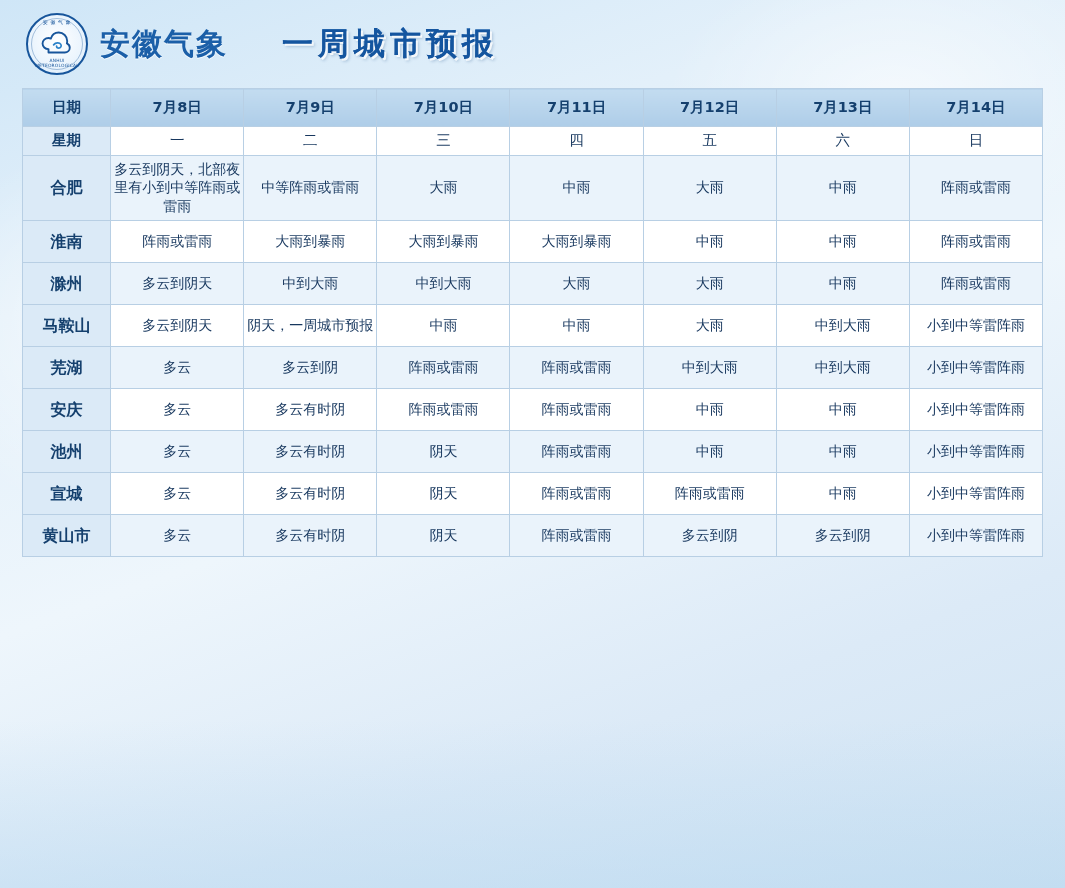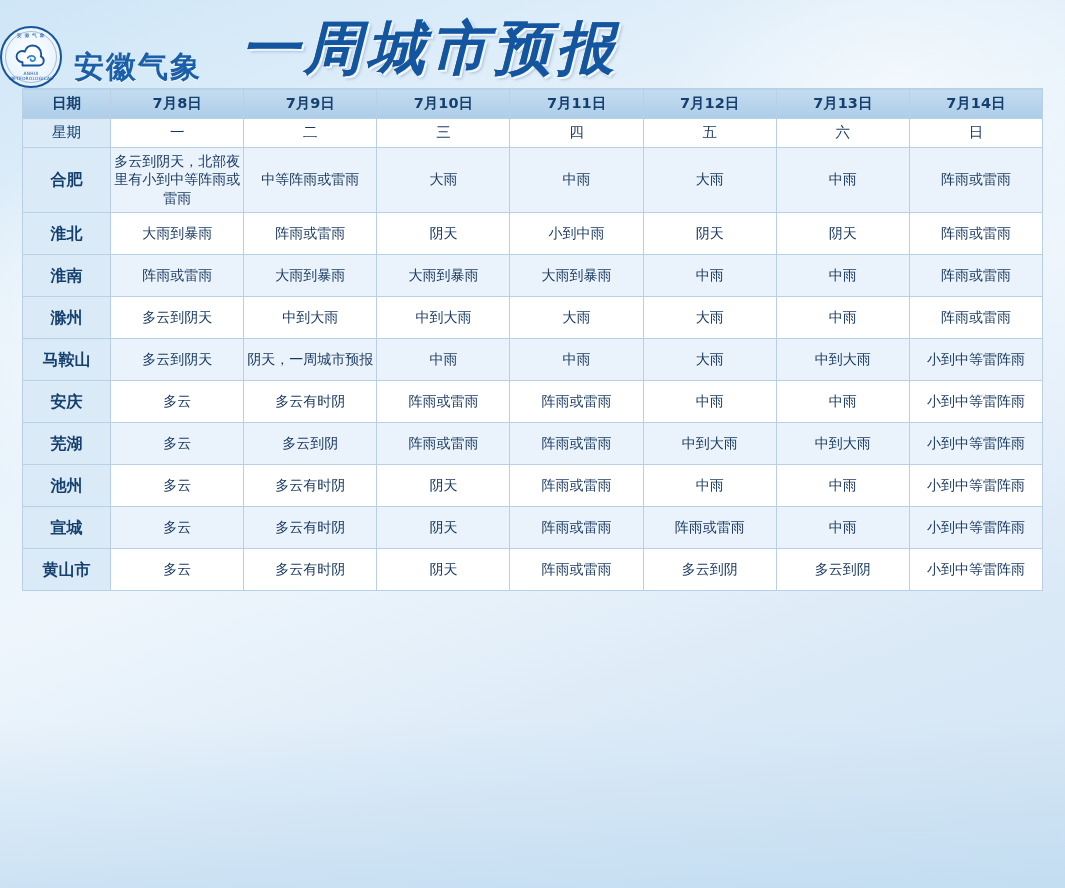--- a/index.html
+++ b/index.html
@@ -29,21 +29,22 @@
   .bg-sweep-3 {
     position: absolute; left: 0; bottom: -40px; width: 100%; height: 260px;
     background: linear-gradient(to top, rgba(180,214,239,0.55), rgba(255,255,255,0) 80%);
     pointer-events: none;
   }
 
   header {
     position: relative;
     height: 88px;
     display: flex;
-    align-items: flex-end;
+    align-items: center;
+    padding-left: 26px;
   }
   .logo {
     width: 62px;
     height: 62px;
     border-radius: 50%;
     border: 2px solid #17559b;
     background: radial-gradient(circle at 50% 45%, #ffffff 0%, #eaf4fd 60%, #d6e9f8 100%);
     position: relative;
     flex: 0 0 auto;
     display: flex;
@@ -79,25 +80,24 @@
   }
   .brand {
     margin-left: 12px;
     font-size: 30px;
     font-weight: bold;
     color: #1b5fa8;
     letter-spacing: 2px;
     text-shadow: 0 1px 0 rgba(255,255,255,0.8);
   }
   .title {
-    margin-left: 39px;
-    font-size: 58px;
+    margin-left: 54px;
+    font-size: 31px;
     font-weight: bold;
     font-family: "DejaVu Serif", "Liberation Serif", serif;
-    font-style: italic;
     letter-spacing: 5px;
     background: linear-gradient(to bottom, #2f7fd0 0%, #1a5ba6 45%, #0f3f7d 100%);
     -webkit-background-clip: text;
     background-clip: text;
     color: #14559f;
     text-shadow: 2px 2px 0 rgba(255,255,255,0.85), 3px 3px 3px rgba(20,70,130,0.25);
   }
 
   .table-wrap {
     position: relative;
@@ -117,35 +117,35 @@
     text-align: center;
     vertical-align: middle;
     font-size: 14px;
     color: #17375e;
     padding: 4px 3px;
     line-height: 1.35;
   }
   thead th {
     background: linear-gradient(to bottom, #c3dcf0, #aecde8);
     font-weight: bold;
-    height: 30px;
+    height: 38px;
     font-size: 14.5px;
     color: #15406e;
   }
   tbody tr:nth-child(odd)  td { background: #ffffff; }
   tbody tr:nth-child(even) td { background: #eaf3fb; }
 
   td.row-label {
     font-weight: bold;
     color: #15406e;
     background: #dbeaf7 !important;
     font-size: 16px;
   }
   tr.weekday td { height: 28px; font-size: 14.5px; }
-  tr.weekday td.row-label { font-weight: normal; margin-top: 16px; }
+  tr.weekday td.row-label { font-weight: bold; margin-top: 16px; }
   tbody tr td { height: 42px; }
 </style>
 </head>
 <body>
 
 <div class="bg-sweep-1"></div>
 <div class="bg-sweep-2"></div>
 <div class="bg-sweep-3"></div>
 
 <header>
@@ -202,30 +202,20 @@
         <td class="row-label">合肥</td>
         <td>多云到阴天，北部夜里有小到中等阵雨或雷雨</td>
         <td>中等阵雨或雷雨</td>
         <td>大雨</td>
         <td>中雨</td>
         <td>大雨</td>
         <td>中雨</td>
         <td>阵雨或雷雨</td>
       </tr>
       <tr>
-        <td class="row-label">淮北</td>
-        <td>大雨到暴雨</td>
-        <td>阵雨或雷雨</td>
-        <td>阴天</td>
-        <td>小到中雨</td>
-        <td>阴天</td>
-        <td>阴天</td>
-        <td>阵雨或雷雨</td>
-      </tr>
-      <tr>
         <td class="row-label">淮南</td>
         <td>阵雨或雷雨</td>
         <td>大雨到暴雨</td>
         <td>大雨到暴雨</td>
         <td>大雨到暴雨</td>
         <td>中雨</td>
         <td>中雨</td>
         <td>阵雨或雷雨</td>
       </tr>
       <tr>
@@ -242,37 +232,37 @@
         <td class="row-label">马鞍山</td>
         <td>多云到阴天</td>
         <td>阴天，一周城市预报</td>
         <td>中雨</td>
         <td>中雨</td>
         <td>大雨</td>
         <td>中到大雨</td>
         <td>小到中等雷阵雨</td>
       </tr>
       <tr>
+        <td class="row-label">芜湖</td>
+        <td>多云</td>
+        <td>多云到阴</td>
+        <td>阵雨或雷雨</td>
+        <td>阵雨或雷雨</td>
+        <td>中到大雨</td>
+        <td>中到大雨</td>
+        <td>小到中等雷阵雨</td>
+      </tr>
+      <tr>
         <td class="row-label">安庆</td>
         <td>多云</td>
         <td>多云有时阴</td>
         <td>阵雨或雷雨</td>
         <td>阵雨或雷雨</td>
         <td>中雨</td>
         <td>中雨</td>
-        <td>小到中等雷阵雨</td>
-      </tr>
-      <tr>
-        <td class="row-label">芜湖</td>
-        <td>多云</td>
-        <td>多云到阴</td>
-        <td>阵雨或雷雨</td>
-        <td>阵雨或雷雨</td>
-        <td>中到大雨</td>
-        <td>中到大雨</td>
         <td>小到中等雷阵雨</td>
       </tr>
       <tr>
         <td class="row-label">池州</td>
         <td>多云</td>
         <td>多云有时阴</td>
         <td>阴天</td>
         <td>阵雨或雷雨</td>
         <td>中雨</td>
         <td>中雨</td>

